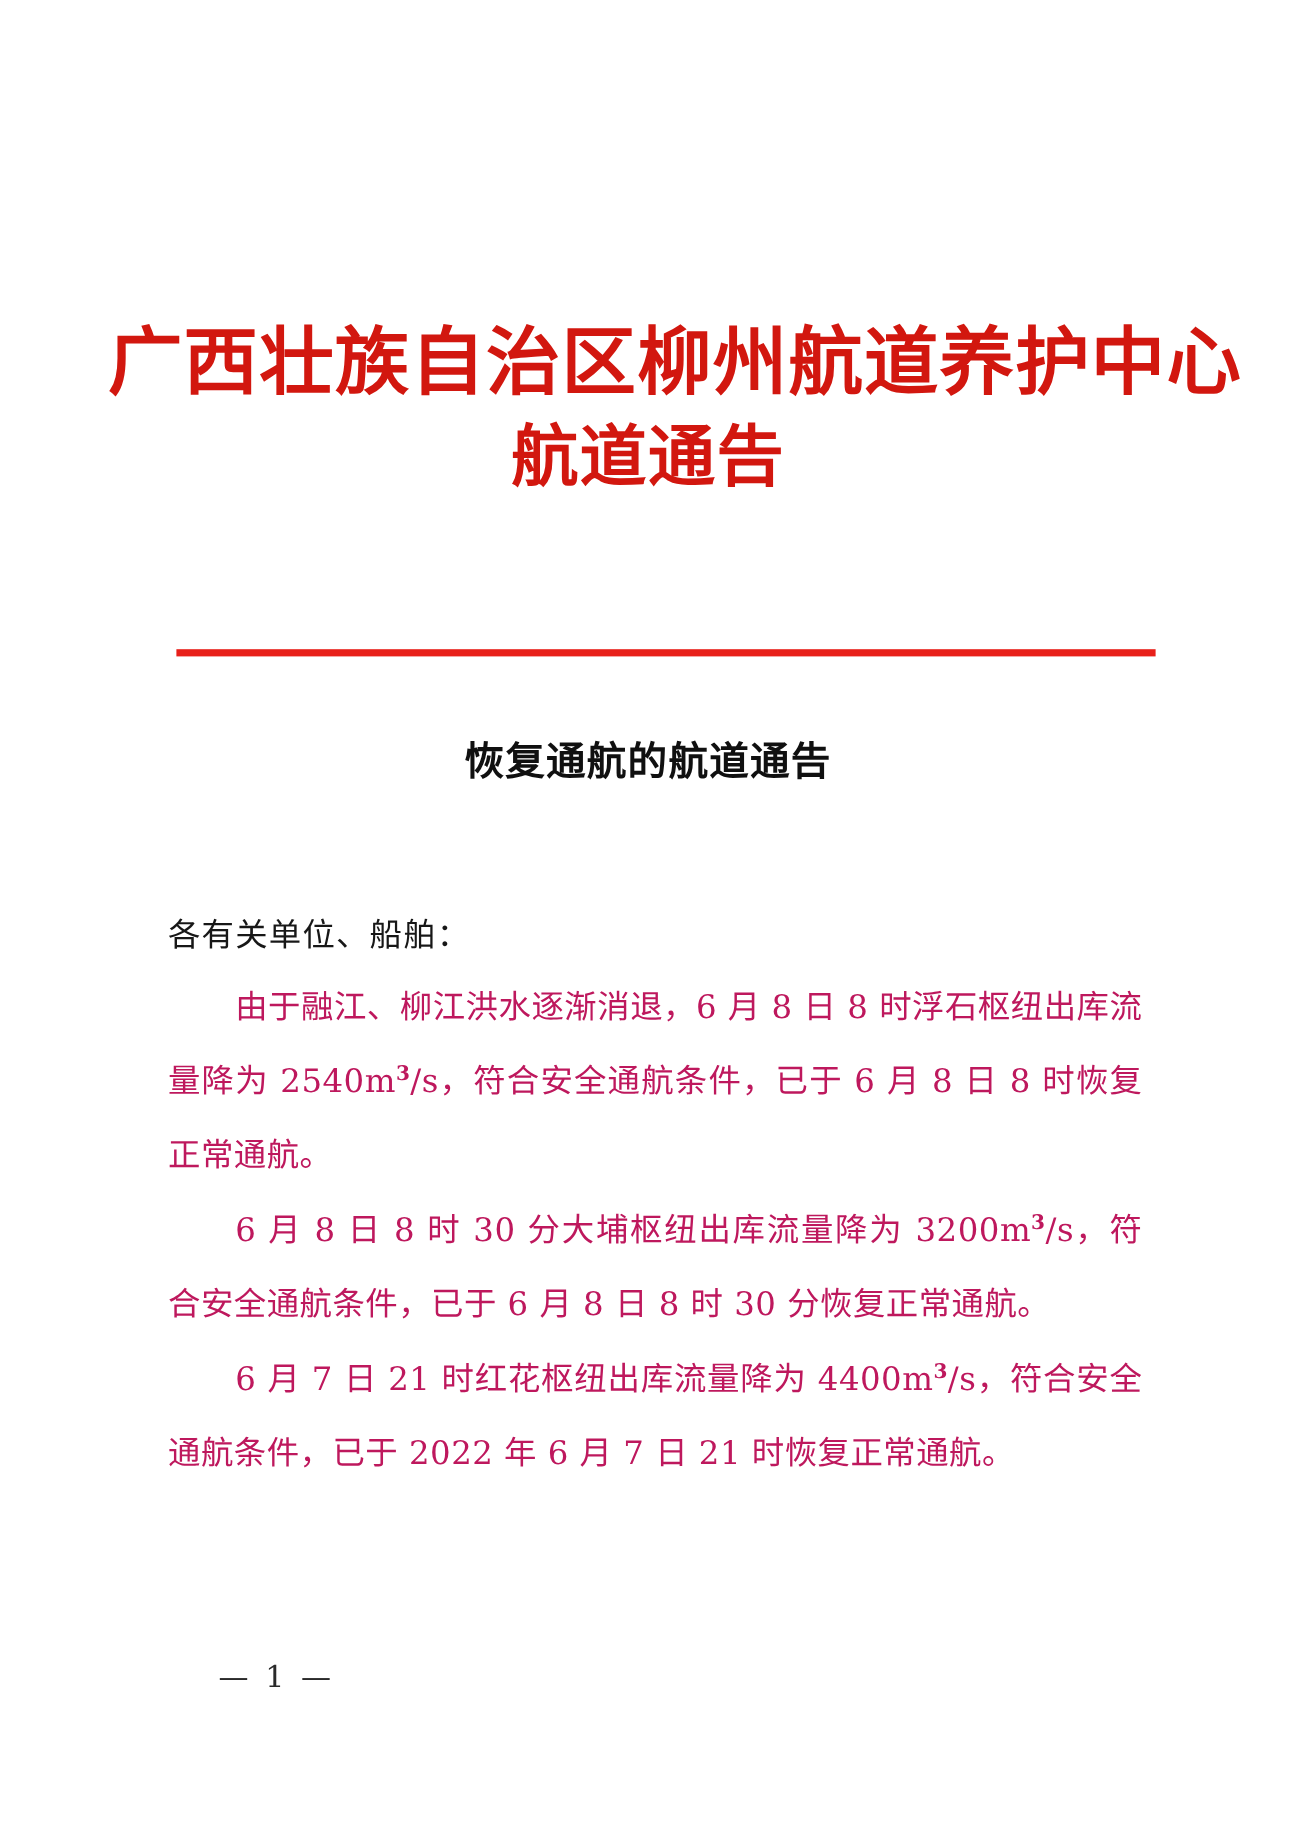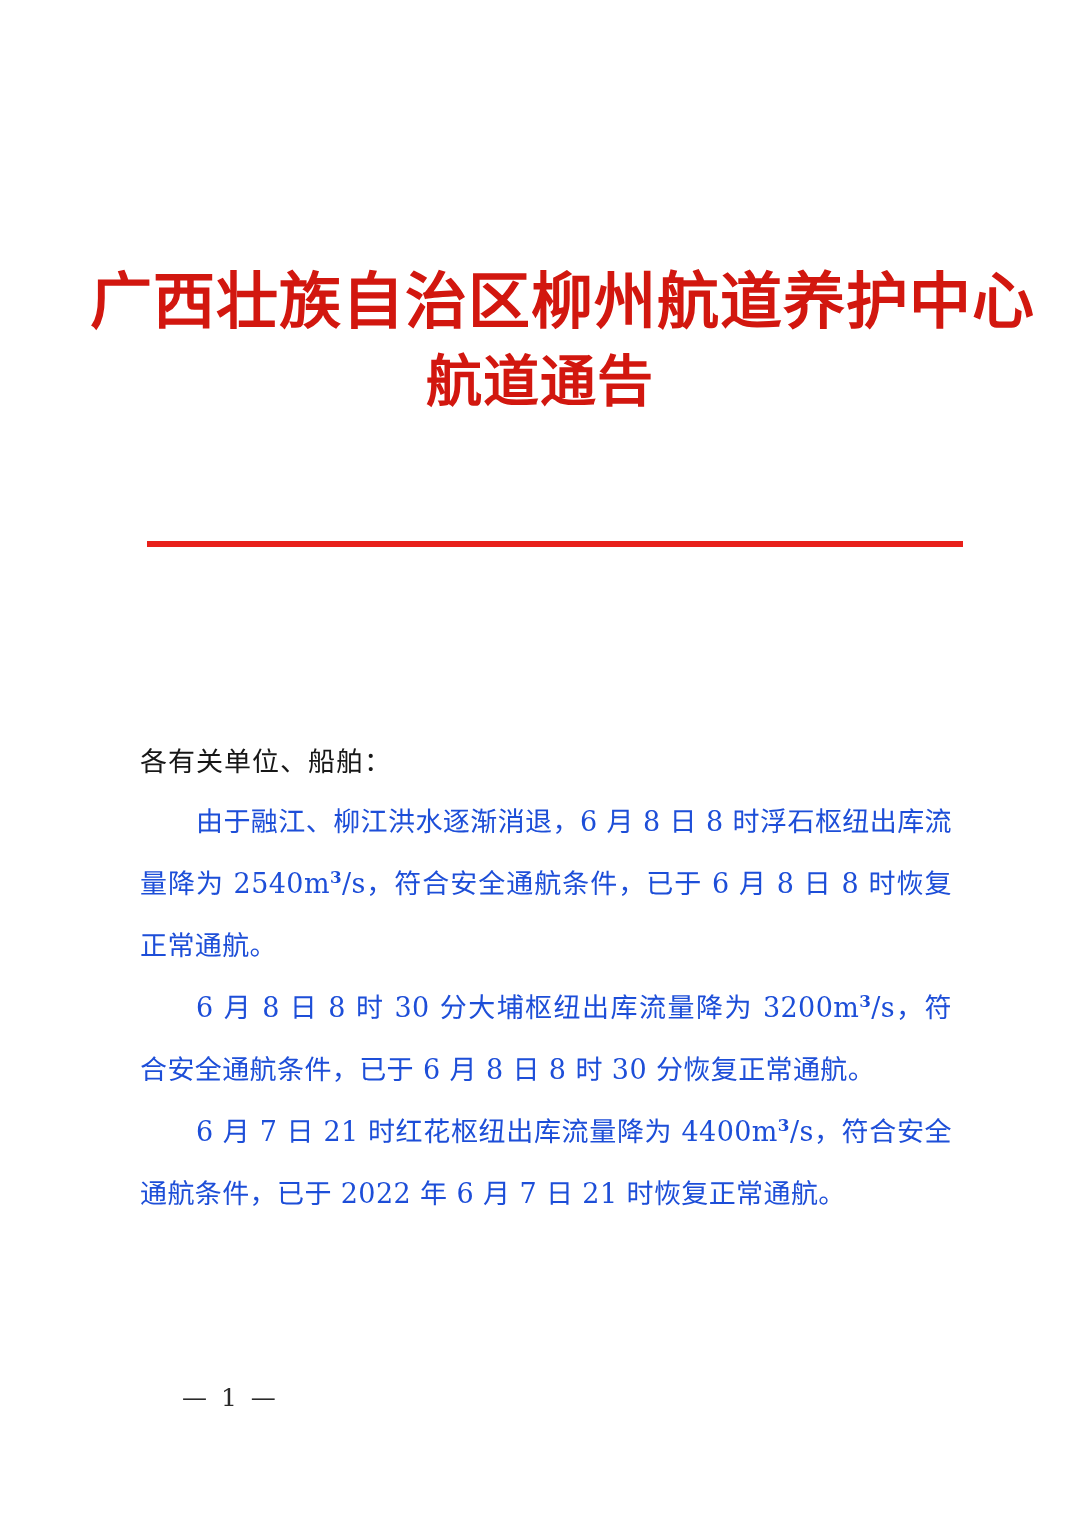--- a/index.html
+++ b/index.html
@@ -87,35 +87,35 @@
     line-height: 46px;
     color: #101010;
     letter-spacing: 1px;
     white-space: nowrap;
   }
 
   
   .body-block {
     position: absolute;
     left: 140px;
-    top: 733px;
+    top: 751px;
     width: 812px;
   }
   .salutation {
     font-size: 27px;
     line-height: 58px;
     letter-spacing: 1px;
     color: #171717;
     text-align: left;
   }
   .para {
     font-size: 27px;
     line-height: 62px;
     letter-spacing: 0.4px;
-    color: #1d4ed8;
+    color: #be185d;
     text-align: justify;
     text-align-last: left;
     text-indent: 56px;
     margin: 0;
   }
   .para sup {
     font-size: 0.62em;
     vertical-align: super;
     line-height: 0;
     font-weight: 700;
@@ -141,20 +141,21 @@
 
   <div class="masthead">
     <div class="masthead-line line1">广西壮族自治区柳州航道养护中心</div>
     <div class="masthead-line line2">航道通告</div>
   </div>
 
 
   <div class="red-rule"></div>
 
   <div class="subtitle">
+    <div class="subtitle-line">恢复通航的航道通告</div>
   </div>
 
   <div class="body-block">
 
     <div class="salutation">各有关单位、船舶：</div>
 
     <p class="para">
       <span>由于融江、柳江洪水逐渐消退，6 月 8 日 8 时浮石枢纽出库流量降为 2540m</span><sup>3</sup><span>/s，符合安全通航条件，已于 6 月 8 日 8 时恢复正常通航。</span>
     </p>
 

